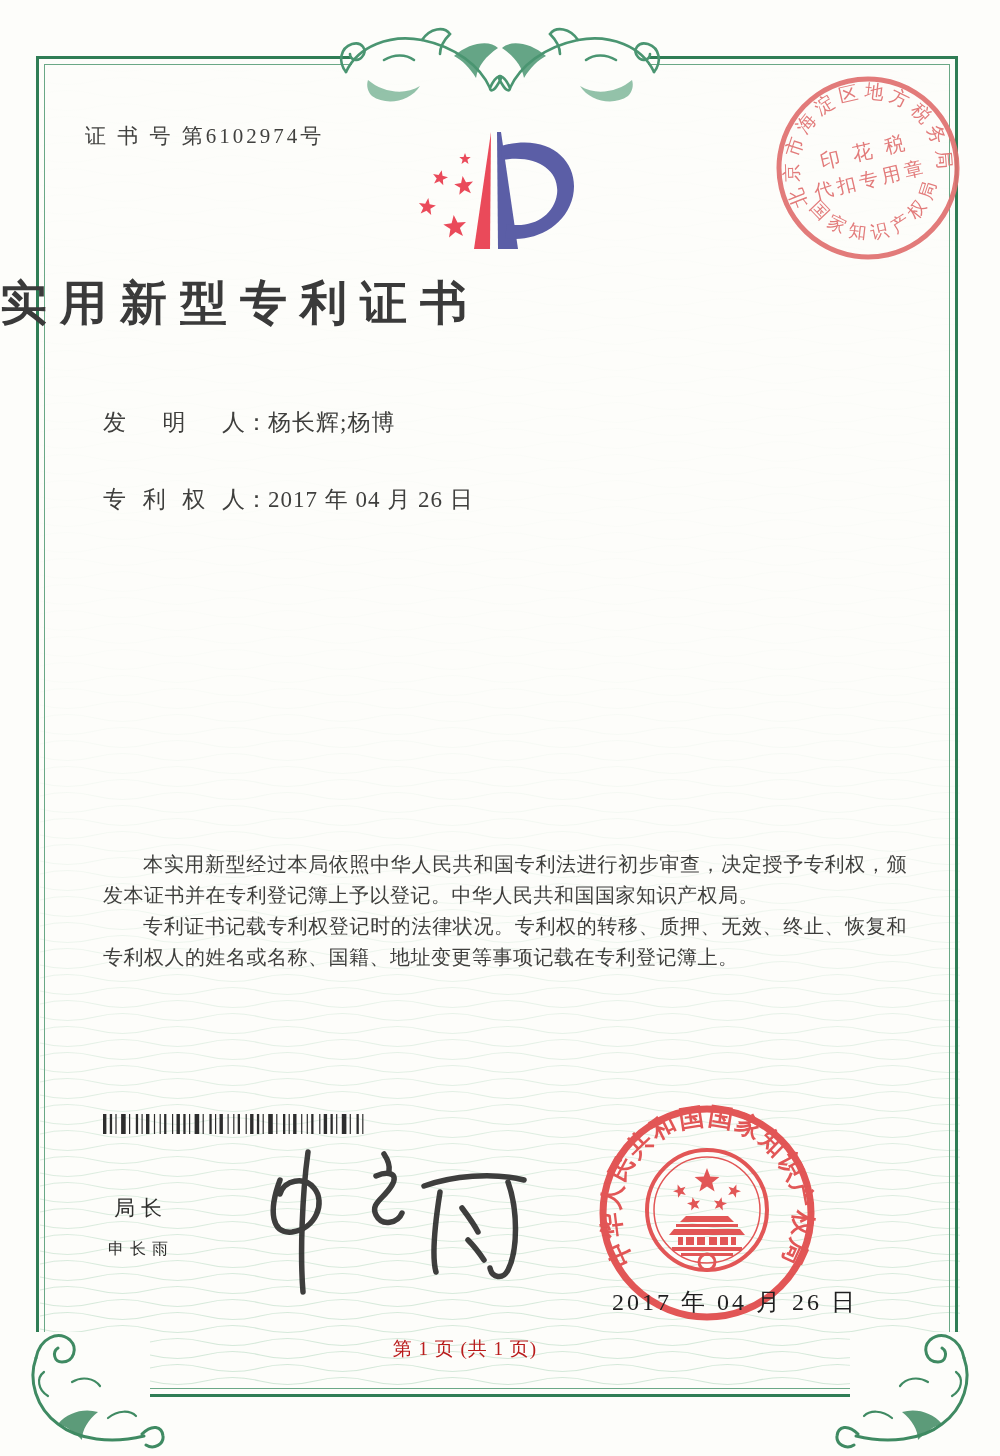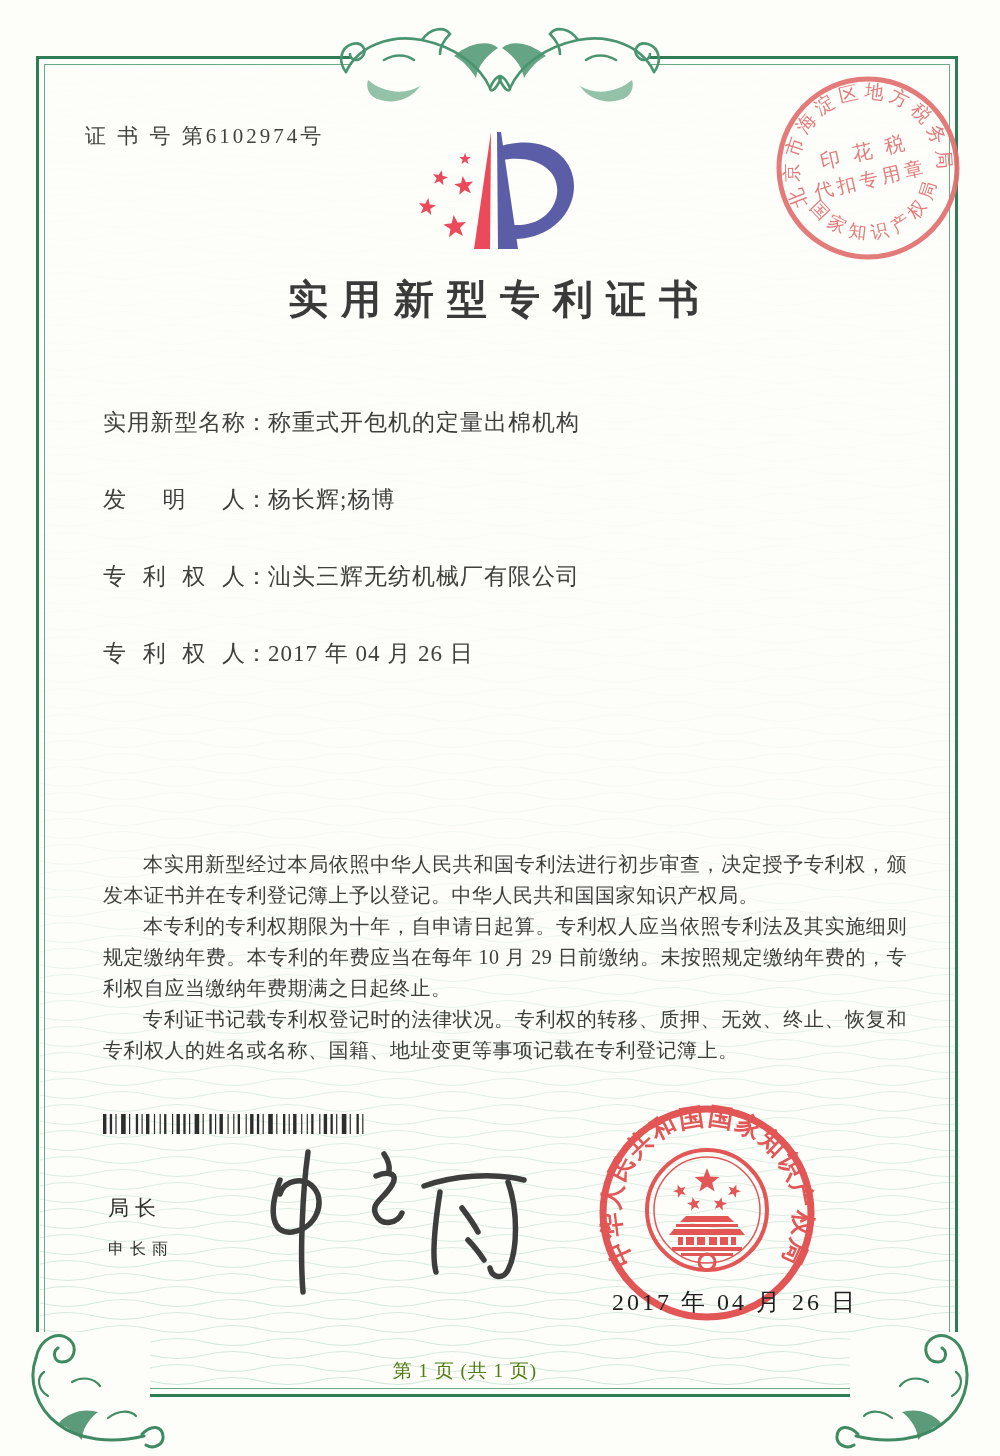--- a/index.html
+++ b/index.html
@@ -17,41 +17,41 @@
   .frame-outer{position:absolute; left:36px; top:56px; width:922px; height:1341px;
     border:3px solid #2f7d55; z-index:3; box-sizing:border-box;}
   .frame-inner{position:absolute; left:44px; top:64px; width:906px; height:1325px;
     border:1px solid #6aa886; z-index:3; box-sizing:border-box;}
   .orn-bg{position:absolute; background:#fdfdfa; z-index:4;}
   .orn{position:absolute; z-index:5;}
   
   .cert-no{position:absolute; left:85px; top:122px; font-size:21px; letter-spacing:3px; color:#41413f; z-index:6;}
   .logo{position:absolute; left:400px; top:124px; z-index:6;}
   .tax-stamp{position:absolute; left:766px; top:66px; z-index:7; transform:rotate(-13deg); opacity:.92;}
-  .title{position:absolute; left:0; top:272px; width:1000px; text-align:center;
-    font-size:40px; font-weight:bold; letter-spacing:13px; color:#3a3a3a; z-index:6;}
+  .title{position:absolute; left:0; top:272px; width:1000px; text-align:left;
+    font-size:47px; font-weight:bold; letter-spacing:13px; color:#3a3a3a; z-index:6;}
   
   .fields{position:absolute; left:103px; top:409px; width:810px; z-index:6;}
   .field-row{margin-bottom:50px; font-size:23px; line-height:27px; white-space:nowrap; color:#3f3f3d;}
   .f-label{display:inline-block; width:142px; text-align:justify; text-align-last:justify; vertical-align:top;}
   .f-sep{display:inline-block; vertical-align:top;}
   .f-value{display:inline-block; vertical-align:top; letter-spacing:1px;}
   
   .paras{position:absolute; left:103px; top:849px; width:804px; z-index:6;}
   .paras p{margin:0; font-size:20px; line-height:31px; text-indent:2em; text-align:justify; color:#3e3e3c; letter-spacing:.5px;}
   
   .barcode{position:absolute; left:103px; top:1114px; z-index:6;}
   .officer{position:absolute; left:108px; top:1194px; z-index:6;
     font-family:"Liberation Sans", sans-serif; color:#2e2e2c;}
-  .officer .o-title{font-size:21px; letter-spacing:6px; margin-bottom:17px;}
+  .officer .o-title{font-size:21px; letter-spacing:6px; margin-bottom:17px;text-align:center;}
   .officer .o-name{font-size:16px; letter-spacing:6px;}
   .signature{position:absolute; left:256px; top:1146px; z-index:6;}
   .seal{position:absolute; left:592px; top:1098px; z-index:6; opacity:.93;}
   .seal-date{position:absolute; left:612px; top:1286px; z-index:7; font-size:24px; letter-spacing:3px; color:#1f1f1f; white-space:nowrap;}
-  .footer{position:absolute; left:360px; top:1336px; width:210px; text-align:center; font-size:19px; letter-spacing:1px; color:#4d7c0f; z-index:6;margin-top:22px;}
+  .footer{position:absolute; left:360px; top:1336px; width:210px; text-align:center; font-size:19px; letter-spacing:1px; color:#b91c1c; z-index:6;}
   
   svg text{font-family:"Liberation Serif", serif;}
 </style>
 </head>
 <body>
 
 <div class="page">
 
   <div class="waves-wrap">
     <svg width="920" height="1338" viewBox="0 0 920 1338">
@@ -132,36 +132,29 @@
       <textPath href="#taxBot" startOffset="50%" text-anchor="middle">国家知识产权局</textPath>
     </text>
     <text x="102" y="92" text-anchor="middle" font-size="20" letter-spacing="4" fill="#e07070">印 花 税</text>
     <text x="102" y="120" text-anchor="middle" font-size="19" letter-spacing="4" fill="#e07070">代扣专用章</text>
   </svg>
 
   <div class="title">实用新型专利证书</div>
 
   <div class="fields">
     <div class="field-row">
-      <span class="f-label">实用新型名称</span><span class="f-sep">：</span><span class="f-value">称重式开包机的定量出棉机构</span>
-    </div>
-    <div class="field-row">
       <span class="f-label">发明人</span><span class="f-sep">：</span><span class="f-value">杨长辉;杨博</span>
-    </div>
-    <div class="field-row">
-      <span class="f-label">专利权人</span><span class="f-sep">：</span><span class="f-value">汕头三辉无纺机械厂有限公司</span>
     </div>
     <div class="field-row">
       <span class="f-label">专利权人</span><span class="f-sep">：</span><span class="f-value">2017 年 04 月 26 日</span>
     </div>
   </div>
 
   <div class="paras">
     <p>本实用新型经过本局依照中华人民共和国专利法进行初步审查，决定授予专利权，颁发本证书并在专利登记簿上予以登记。中华人民共和国国家知识产权局。</p>
-    <p>本专利的专利权期限为十年，自申请日起算。专利权人应当依照专利法及其实施细则规定缴纳年费。本专利的年费应当在每年 10 月 29 日前缴纳。未按照规定缴纳年费的，专利权自应当缴纳年费期满之日起终止。</p>
     <p>专利证书记载专利权登记时的法律状况。专利权的转移、质押、无效、终止、恢复和专利权人的姓名或名称、国籍、地址变更等事项记载在专利登记簿上。</p>
   </div>
 
   <div class="barcode">
     <svg id="barcode-svg" width="270" height="20" viewBox="0 0 270 20">
         <rect x="0.0" y="0" width="3.4" height="20" fill="#2d2d2d"></rect>
         <rect x="6.8" y="0" width="2.3" height="20" fill="#2d2d2d"></rect>
         <rect x="12.4" y="0" width="1.2" height="20" fill="#2d2d2d"></rect>
         <rect x="18.1" y="0" width="4.6" height="20" fill="#2d2d2d"></rect>
         <rect x="26.0" y="0" width="1.2" height="20" fill="#2d2d2d"></rect>

